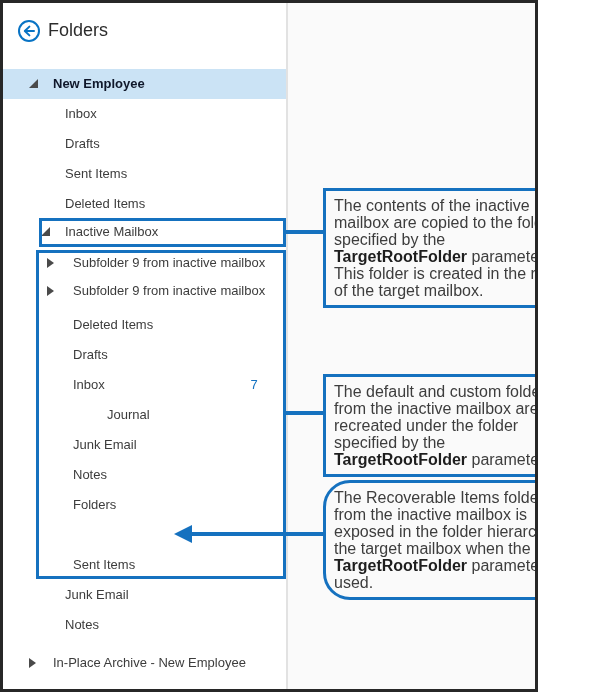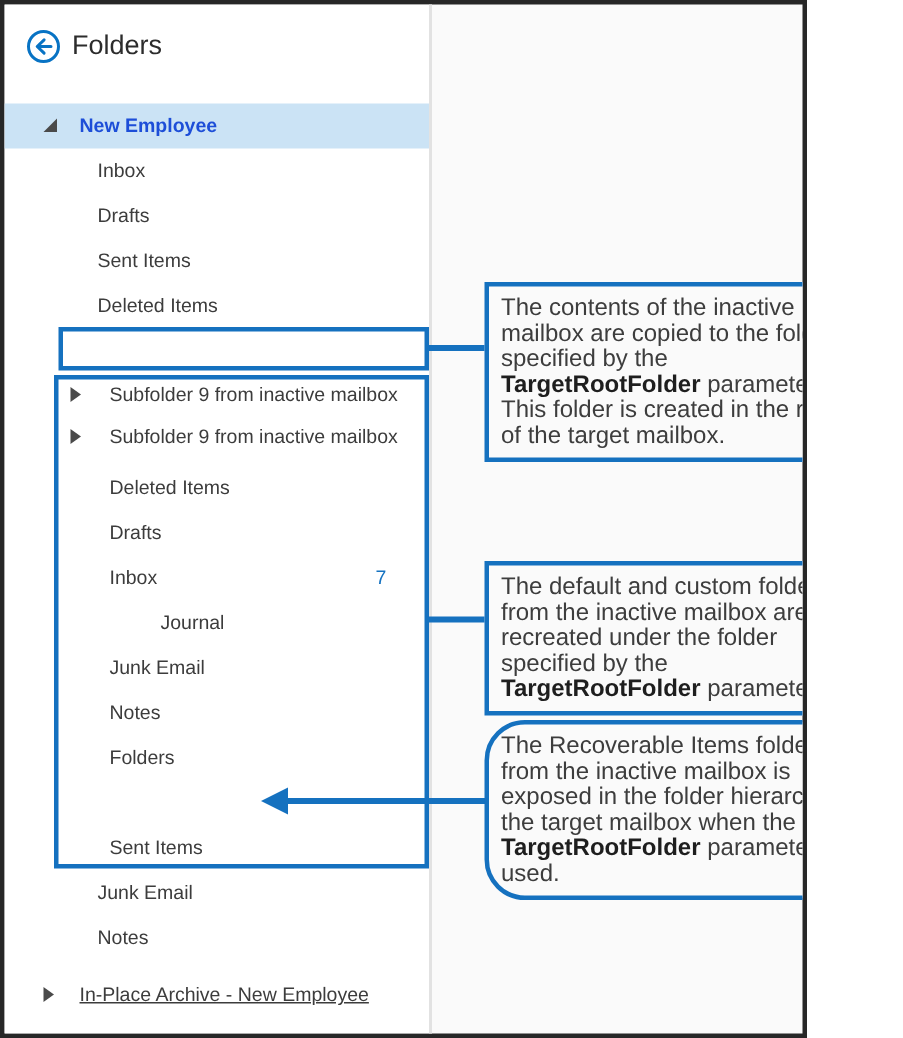--- a/index.html
+++ b/index.html
@@ -23,21 +23,21 @@
     border-right:2px solid var(--separator);
   }
   .header{position:absolute;left:0;top:0;width:283px;height:56px;}
   .back-btn{position:absolute;left:14px;top:16px;width:24px;height:24px;cursor:pointer;}
   .page-title{position:absolute;left:45px;top:17px;font-size:18px;color:#2C2C2C;}
   
   .tree{position:absolute;left:0;top:0;width:283px;height:686px;}
   .row{position:absolute;left:0;width:283px;height:30px;line-height:30px;font-size:13px;color:var(--text);cursor:pointer;}
   .row.selected{background:var(--selection);}
   .row .lbl{position:absolute;top:0;white-space:nowrap;}
-  .row .lbl.bold{font-weight:bold;color:#1d4ed8;}
+  .row .lbl.bold{font-weight:bold;color:#0f172a;}
   .caret{position:absolute;display:block;width:0;height:0;}
   .caret.exp{top:10px;border-left:9px solid transparent;border-bottom:9px solid #4A4A4A;}
   .caret.col{top:10px;border-top:5px solid transparent;border-bottom:5px solid transparent;border-left:7px solid #4A4A4A;}
   .count{position:absolute;left:240px;width:22px;text-align:center;color:var(--count-blue);font-size:13px;}
   
   .hl-box{position:absolute;box-sizing:border-box;border:3px solid var(--accent-blue);}
   .connector{position:absolute;background:var(--accent-blue);}
   .arrow-head{position:absolute;width:0;height:0;border-top:9px solid transparent;border-bottom:9px solid transparent;border-right:18px solid var(--accent-blue);}
   .callout{
     position:absolute;left:320px;width:262px;box-sizing:border-box;
@@ -74,20 +74,24 @@
       </div>
       <div class="row" style="top: 126px;">
         <span class="lbl" style="left: 62px;">Drafts</span>
       </div>
       <div class="row" style="top: 156px;">
         <span class="lbl" style="left: 62px;">Sent Items</span>
       </div>
       <div class="row" style="top: 186px;">
         <span class="lbl" style="left: 62px;">Deleted Items</span>
       </div>
+      <div class="row" style="top: 214px;">
+        <span class="caret exp" style="left: 38px;"></span>
+        <span class="lbl" style="left: 62px;">Inactive Mailbox</span>
+      </div>
       <div class="row" style="top: 245px;">
         <span class="caret col" style="left: 44px;"></span>
         <span class="lbl" style="left: 70px;">Subfolder 9 from inactive mailbox</span>
       </div>
       <div class="row" style="top: 273px;">
         <span class="caret col" style="left: 44px;"></span>
         <span class="lbl" style="left: 70px;">Subfolder 9 from inactive mailbox</span>
       </div>
       <div class="row" style="top: 307px;">
         <span class="lbl" style="left: 70px;">Deleted Items</span>
@@ -115,21 +119,21 @@
         <span class="lbl" style="left: 70px;">Sent Items</span>
       </div>
       <div class="row" style="top: 577px;">
         <span class="lbl" style="left: 62px;">Junk Email</span>
       </div>
       <div class="row" style="top: 607px;">
         <span class="lbl" style="left: 62px;">Notes</span>
       </div>
       <div class="row" style="top: 645px;">
         <span class="caret col" style="left: 26px;"></span>
-        <span class="lbl" style="left: 50px; text-decoration: underline;">In-Place Archive - New Employee</span>
+        <span class="lbl" style="left: 50px;">In-Place Archive - New Employee</span>
       </div>
     </div>
 
   <div class="hl-box" style="left:36px;top:215px;width:247px;height:29px;"></div>
   <div class="hl-box" style="left:33px;top:247px;width:250px;height:329px;"></div>
 
   <div class="connector" style="left:281px;top:227px;width:41px;height:4px;"></div>
   <div class="connector" style="left:281px;top:408px;width:41px;height:4px;"></div>
 
   <div class="connector" style="left:188px;top:529px;width:134px;height:4px;"></div>

